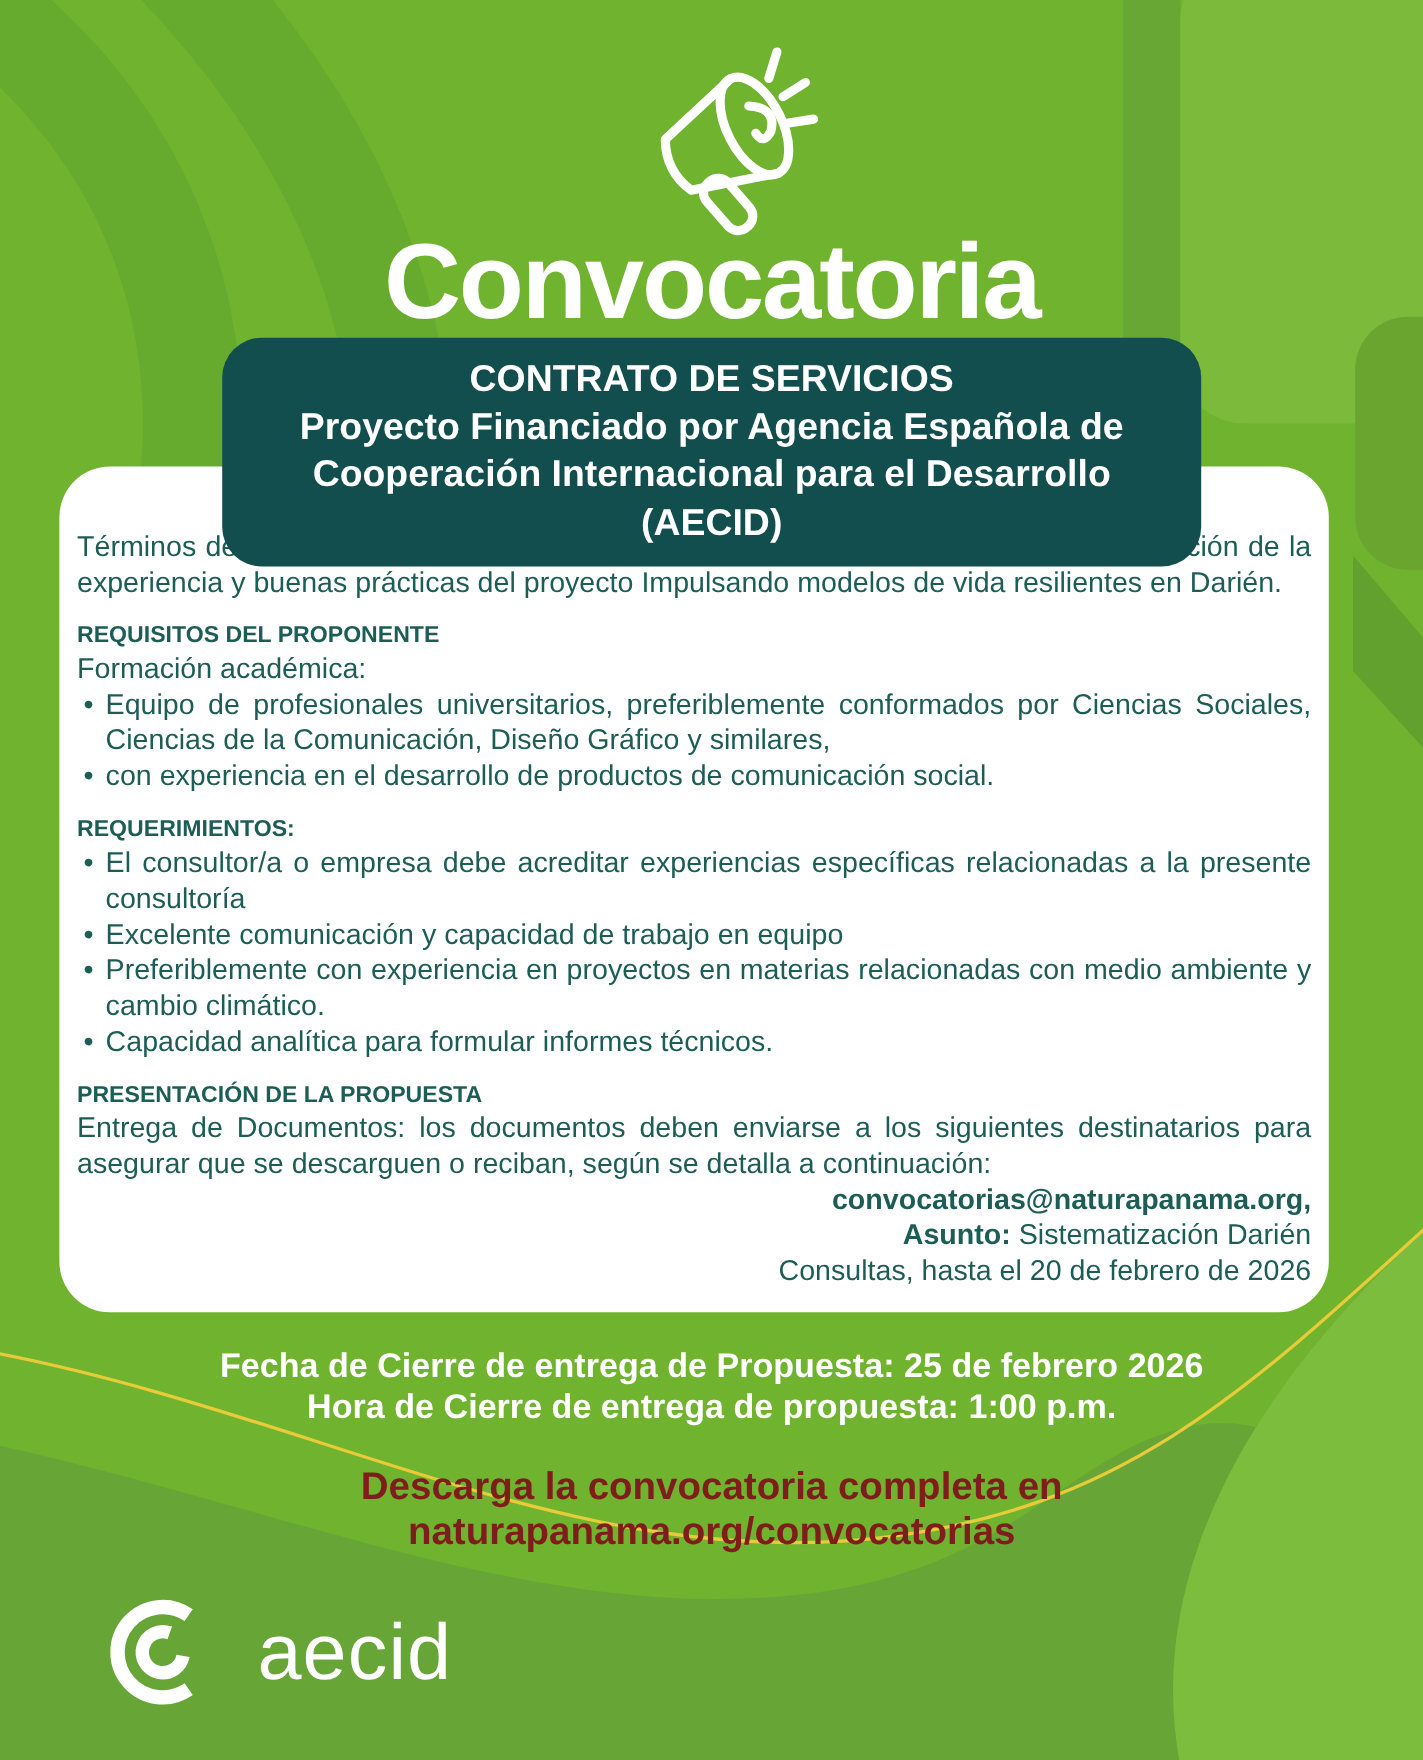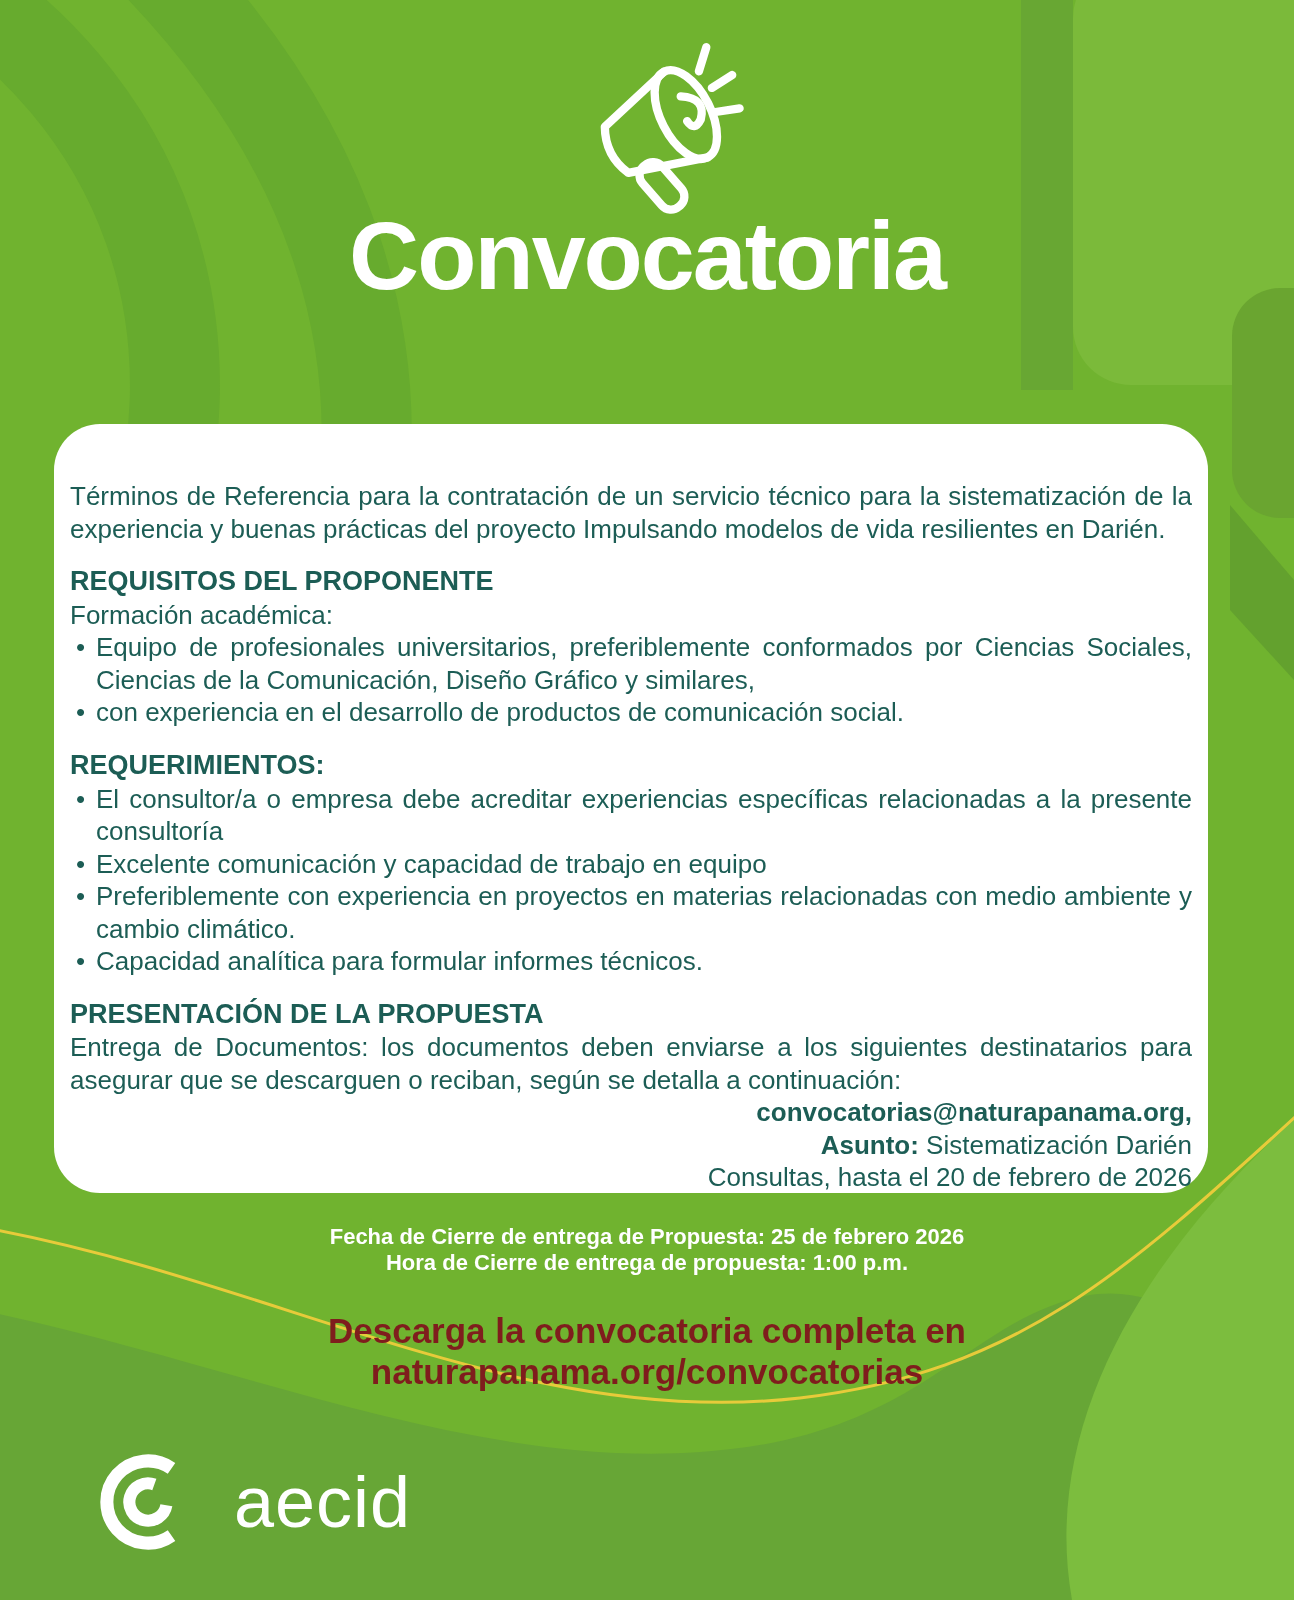--- a/index.html
+++ b/index.html
@@ -39,34 +39,34 @@
     position:absolute;top:424px;left:54px;width:1154px;height:769px;
     box-sizing:border-box;
     background:#ffffff;border-radius:46px;
     padding:56px 16px 0 16px;
     z-index:2;
     color:#1c5d55;font-size:26px;line-height:1.25;
   }
   .card p{margin:0;}
   .justify{text-align:justify;}
   .sec{margin-top:20px;}
-  .sec-heading{font-size:27px;font-weight:700;margin:0;}
+  .sec-heading{font-size:21px;font-weight:700;margin:0;}
   .card ul{list-style:none;margin:0;padding:0;}
   .card li{position:relative;padding-left:26px;text-align:justify;}
   .card li::before{content:"\2022";position:absolute;left:6px;top:0;}
   .center{text-align:right;}
   .bold{font-weight:700;}
 
   
   .closing{
     position:absolute;top:1224px;left:0;width:100%;z-index:2;
     text-align:center;
   }
   .closing p{margin:0;}
-  .closing .white-line{color:#ffffff;font-size:22px;font-weight:700;line-height:1.18;}
+  .closing .white-line{color:#ffffff;font-size:31px;font-weight:700;line-height:1.18;}
   .closing .descarga{color:#7f1d1d;font-size:35px;font-weight:700;line-height:1.18;}
   .descarga-block{margin-top:34px;}
 
   
   .logo-aecid{
     position:absolute;left:92px;top:1446px;z-index:2;
     display:flex;align-items:center;gap:30px;color:#ffffff;
   }
   .logo-aecid .aecid-text{font-size:72px;font-weight:500;letter-spacing:1px;}
   .logo-natura{
@@ -109,20 +109,25 @@
         <rect x="76" y="128" width="28" height="58" rx="13" transform="rotate(-14 90 157)"></rect>
       </g>
       <path d="M166,10 L158,36"></path>
       <path d="M194,40 L172,54"></path>
       <path d="M202,76 L176,80"></path>
     </g>
   </svg>
 
   <h1 class="title">Convocatoria</h1>
 
+  <div class="header-box">
+    <div class="hb-line">CONTRATO DE SERVICIOS</div>
+    <div class="hb-line">Proyecto Financiado por Agencia Española de</div>
+    <div class="hb-line">Cooperación Internacional para el Desarrollo (AECID)</div>
+  </div>
 
   <section class="card">
     <p class="justify">Términos de Referencia para la contratación de un servicio técnico para la sistematización de la experiencia y buenas prácticas del proyecto Impulsando modelos de vida resilientes en Darién.</p>
 
     <div class="sec">
       <p class="sec-heading">REQUISITOS DEL PROPONENTE</p>
       <p>Formación académica:</p>
       <ul>
         <li>Equipo de profesionales universitarios, preferiblemente conformados por Ciencias Sociales, Ciencias de la Comunicación, Diseño Gráfico y similares,</li>
         <li>con experiencia en el desarrollo de productos de comunicación social.</li>

